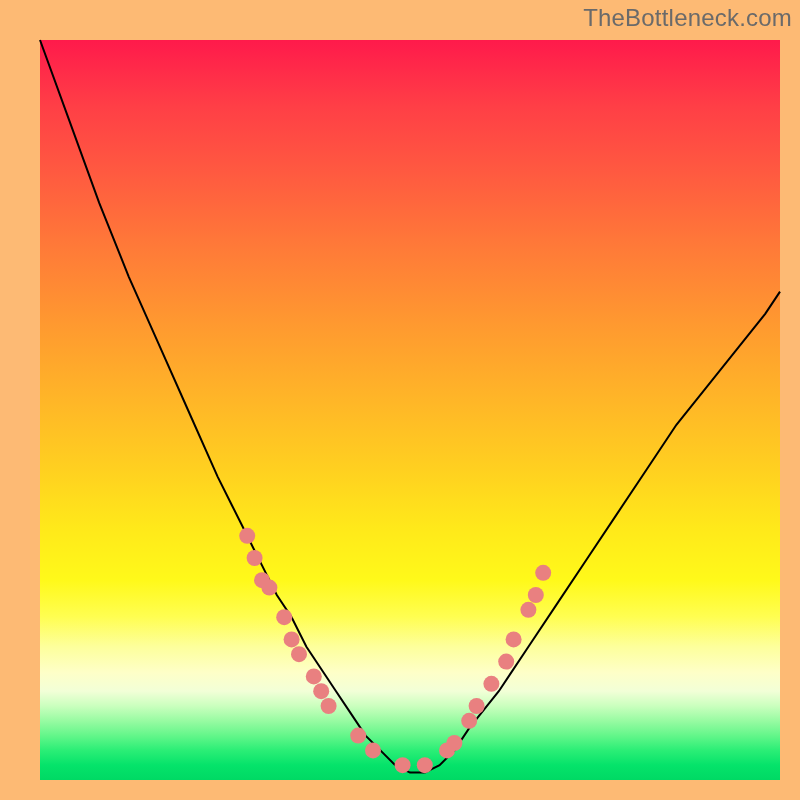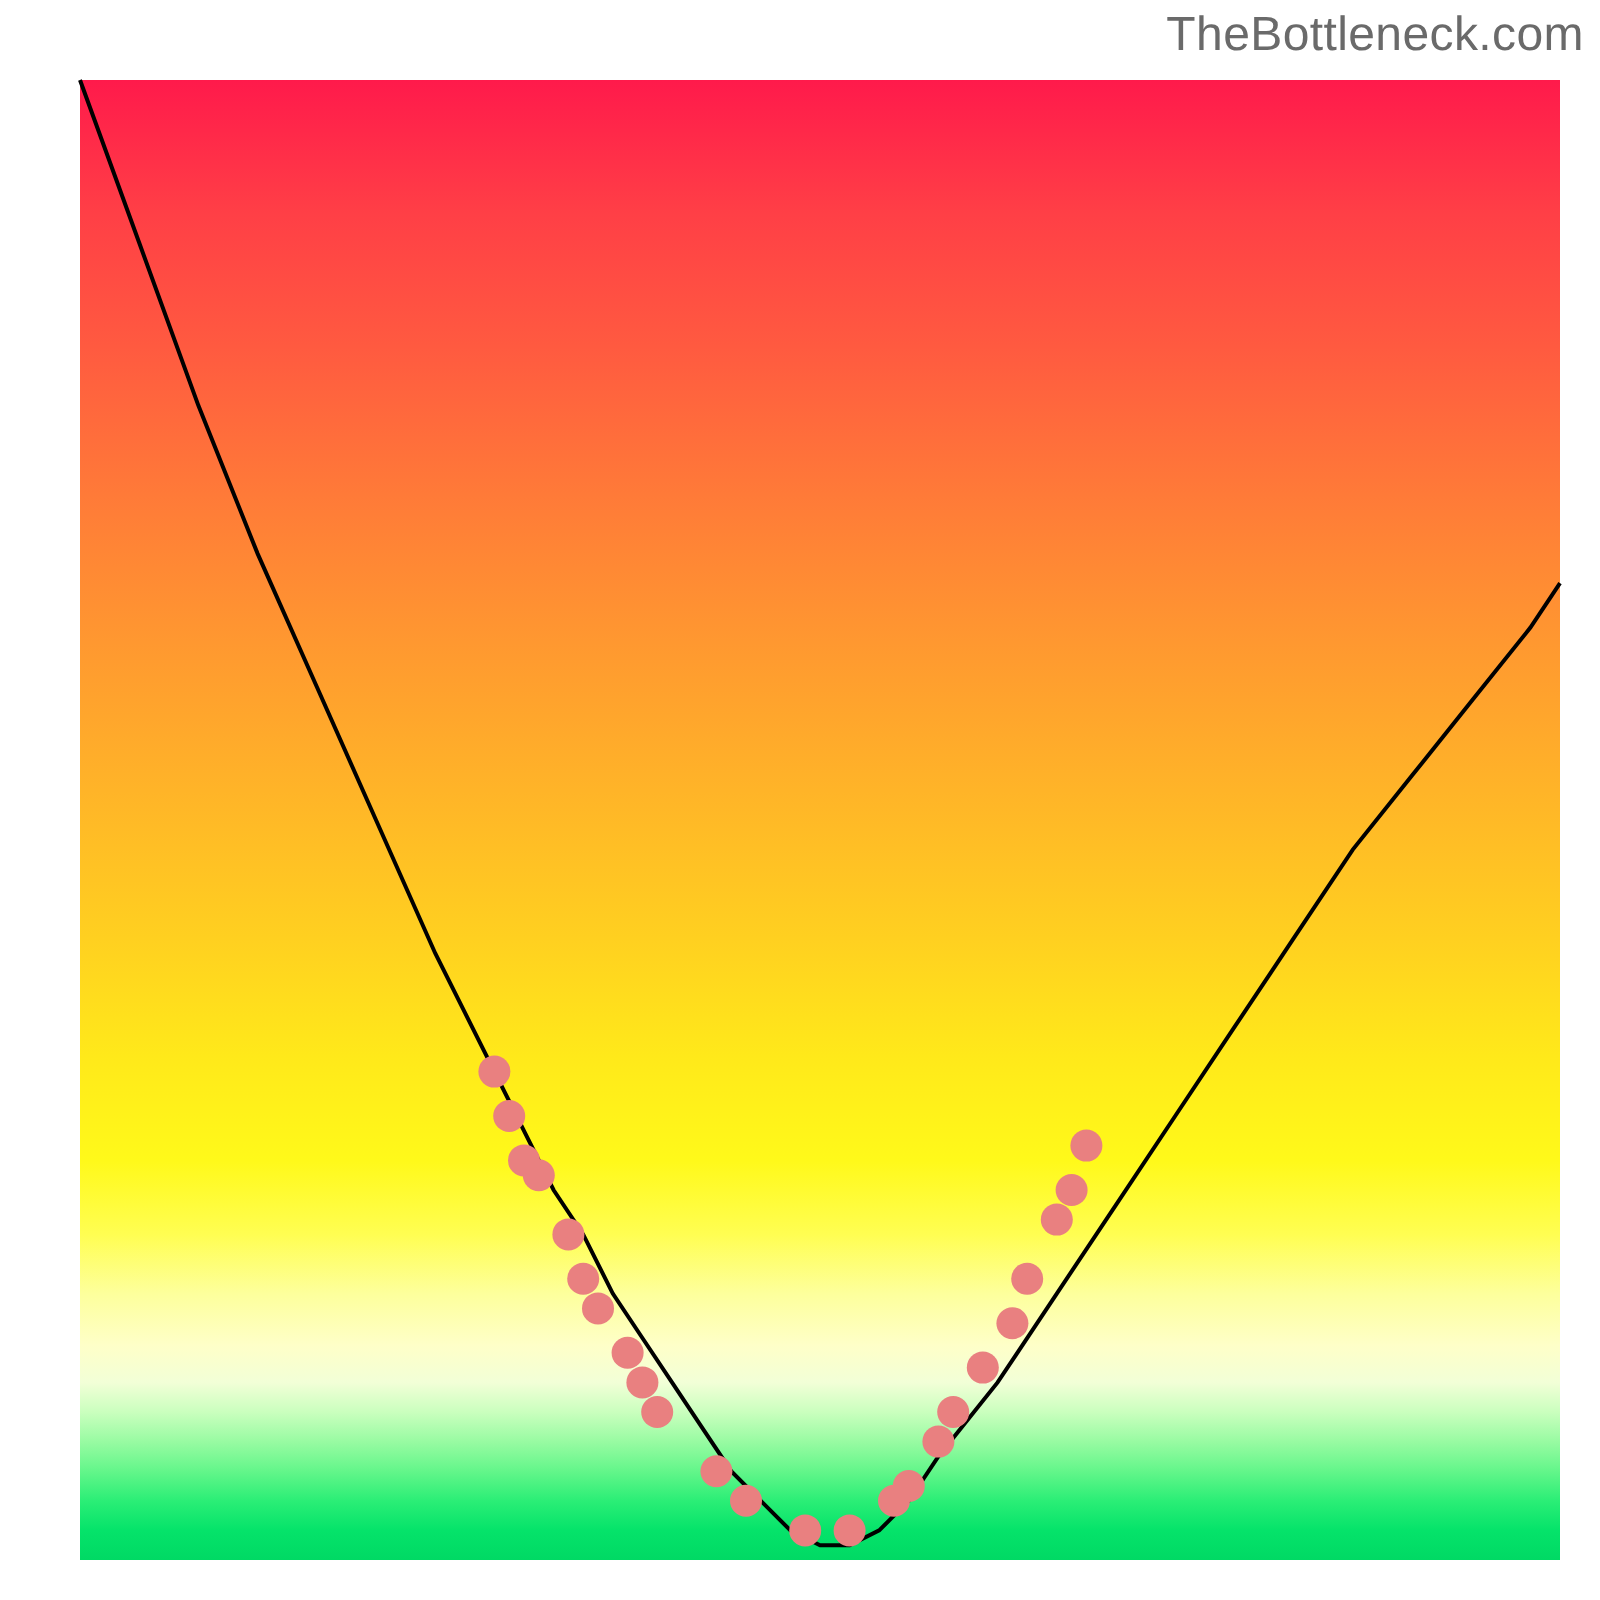--- a/index.html
+++ b/index.html
@@ -8,21 +8,21 @@
     width: 800px;
     height: 800px;
     overflow: hidden;
     background: #000;
     font-family: Arial, Helvetica, sans-serif;
   }
   .frame {
     position: relative;
     width: 800px;
     height: 800px;
-    background: #ffffff;
+    background: #fdba74;
   }
   .watermark {
     position: absolute;
     top: 4px;
     right: 8px;
     color: #6a6a6a;
     font-size: 24px;
     font-weight: 500;
     letter-spacing: 0.2px;
     z-index: 5;

